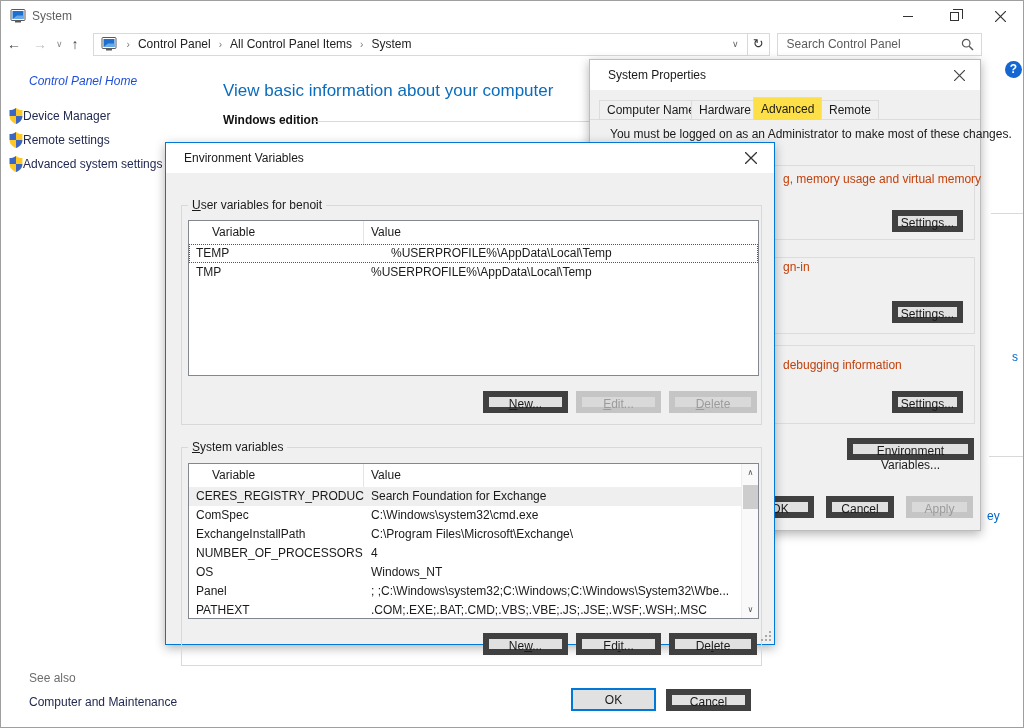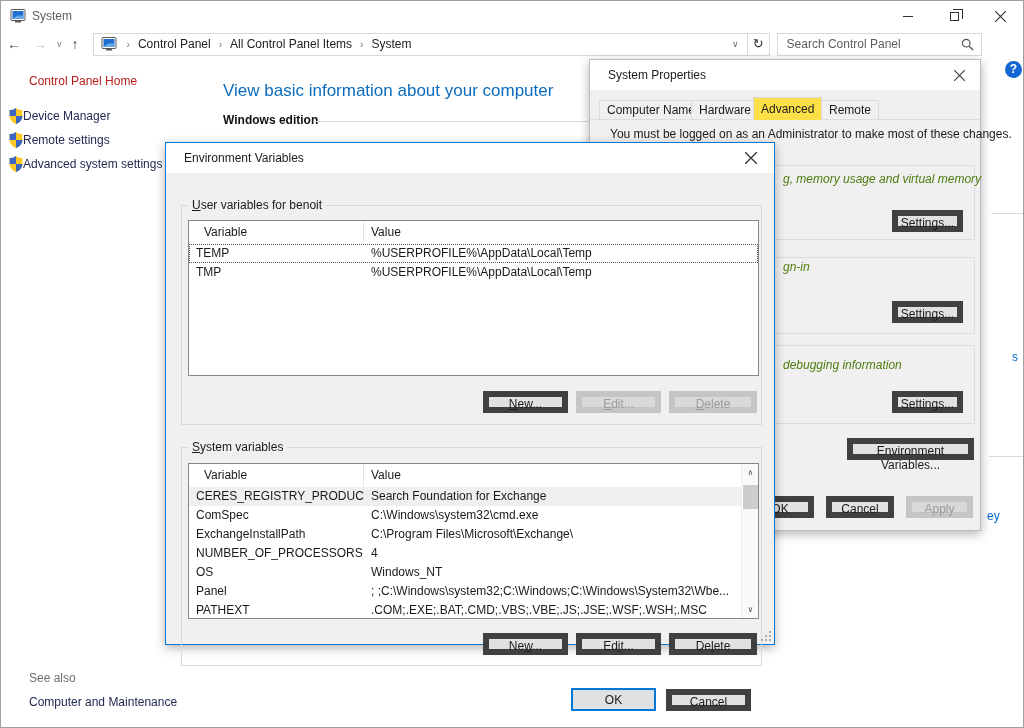--- a/index.html
+++ b/index.html
@@ -32,21 +32,21 @@
   .address-chevron{ margin-left:auto; color:#666; font-size:9px; padding:0 8px; background:none; border:none; }
   .refresh-btn{ height:23px; width:22px; border:1px solid #d9d9d9; border-left:none; background:#fff; color:#333; font-size:13px; line-height:20px; text-align:center; }
   .searchbox{ display:flex; align-items:center; height:23px; border:1px solid #d9d9d9; background:#fff;
               margin-left:7px; width:205px; }
   .searchbox input{ border:none; outline:none; flex:1; font:12px "Liberation Sans",sans-serif; color:#444; padding-left:9px; }
   .searchbox input::placeholder{ color:#5c5c5c; opacity:1; }
   .search-icon-wrap{ padding:0 7px; display:flex; }
 
   
   .sidebar{ position:absolute; left:0; top:56px; width:165px; bottom:0; background:#fff; }
-  .cp-home{ position:absolute; left:28px; top:17px; color:#b91c1c; white-space:nowrap; cursor:default; }
+  .cp-home{ position:absolute; left:28px; top:17px; color:#1d4ed8; white-space:nowrap; cursor:default;font-style:italic; }
   .side-item{ position:absolute; left:8px; display:flex; align-items:center; white-space:nowrap; cursor:default; }
   .side-item .label{ color:#232a52; }
   .see-also{ position:absolute; left:28px; top:614px; color:#6d6d6d; }
   .see-also-link{ position:absolute; left:28px; top:638px; color:#232a52; white-space:nowrap; cursor:default; }
 
   
   .main-heading{ position:absolute; left:222px; top:80px; font-size:17px; color:#0a6cbd; white-space:nowrap; }
   .edition-label{ position:absolute; left:222px; top:112px; font-weight:bold; color:#111; }
   .edition-line{ position:absolute; left:312px; top:120px; width:278px; height:1px; background:#d9d9d9; }
   .frag-line{ position:absolute; height:1px; background:#d9d9d9; }
@@ -60,40 +60,40 @@
   .dlg-close{ position:absolute; top:6px; display:flex; align-items:center; justify-content:center;
               width:26px; height:18px; background:none; border:none; }
 
   .sysprops{ left:588px; top:58px; width:392px; height:472px; border:1px solid #bdbdbd; z-index:5; }
   .tabstrip{ position:absolute; left:0; top:59px; width:100%; height:1px; background:#dcdcdc; }
   .tab{ position:absolute; top:40px; height:20px; background:#f0f0f0; border:1px solid #dcdcdc;
         padding:0 7px; line-height:19px; color:#1a1a1a; cursor:default; white-space:nowrap; }
   .tab.active{ top:37px; height:23px; background:#fde047; border-bottom:none; line-height:22px; z-index:2; }
   .admin-notice{ position:absolute; left:20px; top:67px; color:#1a1a1a; white-space:nowrap; }
   .groupbox{ position:absolute; border:1px solid #dcdcdc; }
-  .frag-text{ position:absolute; color:#4d7c0f; white-space:nowrap;font-style:italic; }
+  .frag-text{ position:absolute; color:#c2410c; white-space:nowrap; }
 
   .btn{ font:12px "Liberation Sans",sans-serif; color:#1a1a1a; background:#e1e1e1; border:6px solid #404040;
         position:absolute; cursor:default; }
   .btn.disabled{ background:#d9d9d9; border-color:#c5c5c5; color:#9b9b9b; }
   .btn.default{ border:2px solid #0078d7; }
 
   .envvars{ left:164px; top:135px; width:610px; height:503px; border:1px solid #0078d7; z-index:10;margin-top:6px; }
   .fieldset{ position:absolute; border:1px solid #d9d9d9; }
   .fieldset-label{ position:absolute; top:-8px; left:6px; background:#f0f0f0; padding:0 4px; color:#1a1a1a; white-space:nowrap; }
   .mn{ text-decoration:underline; }
 
   .listview{ position:absolute; background:#fff; border:1px solid #828790; overflow:hidden; }
   .lv-header{ display:flex; height:23px; line-height:23px; color:#1a1a1a; }
-  .lv-header .h1{ width:175px; padding-left:15px; border-right:1px solid #e5e5e5; }
+  .lv-header .h1{ width:175px; padding-left:23px; border-right:1px solid #e5e5e5; }
   .lv-header .h2{ flex:1; padding-left:7px; }
   .lv-row{ display:flex; height:19px; line-height:19px; cursor:default; }
   .lv-row .c1{ width:175px; padding-left:7px; white-space:nowrap; overflow:hidden; }
   .lv-row .c2{ flex:1; padding-left:7px; white-space:nowrap; overflow:hidden; }
-  .lv-row.selected{ outline:1px dotted #555; outline-offset:-1px; }
+  .lv-row.selected{ outline:1px dotted #555; outline-offset:-1px;gap:20px; }
   .lv-row.hover{ background:#efefef; }
 
   .scrollbar{ position:absolute; right:0; top:0; width:17px; bottom:0; background:#faf9fa; border-left:1px solid #eee; }
   .sb-arrow{ position:absolute; left:0; width:17px; height:17px; color:#505050; font-size:8px; text-align:center; line-height:17px; background:#faf9fa; border:none; }
   .sb-thumb{ position:absolute; left:1px; width:15px; background:#cdcdcd; }
 
   .help-btn{ position:absolute; left:1004px; top:60px; width:17px; height:17px; border-radius:50%;
              background:#1467d2; color:#fff; font-weight:bold; font-size:12px; text-align:center; line-height:17px;
              border:none; }
   .grip{ position:absolute; right:3px; bottom:3px; }

